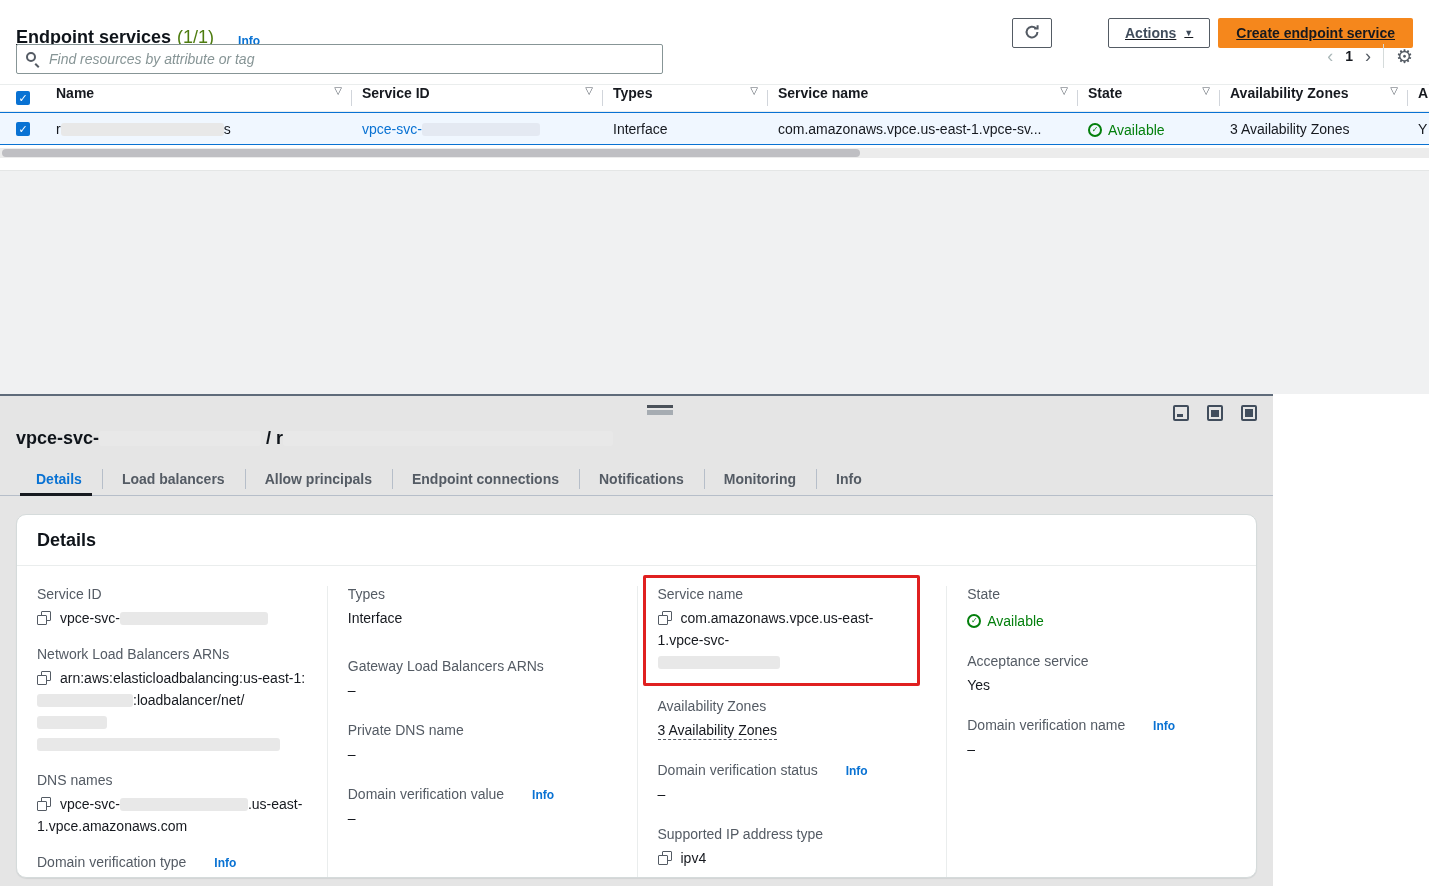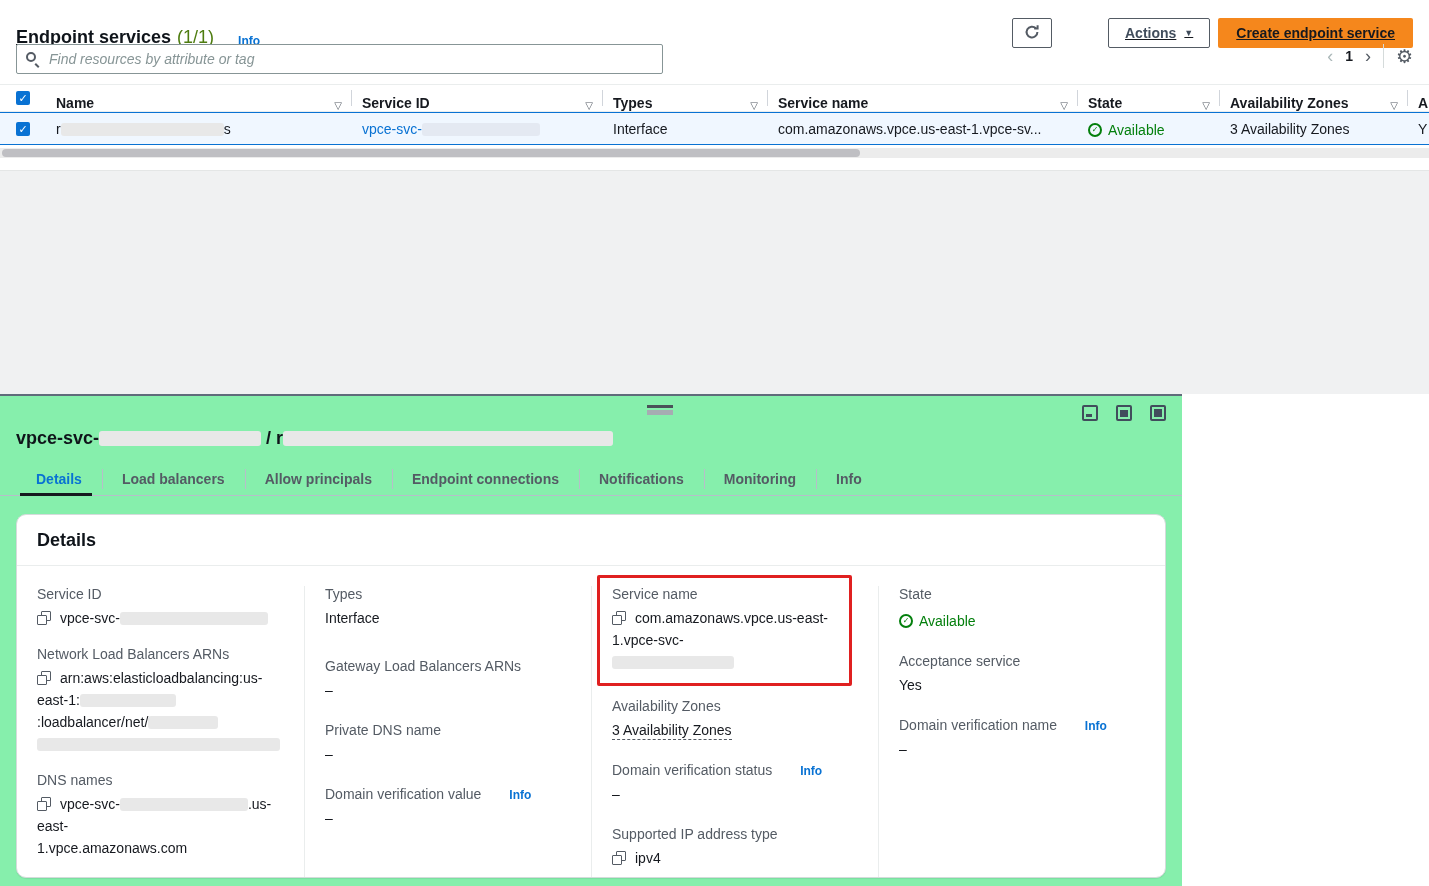--- a/index.html
+++ b/index.html
@@ -41,21 +41,21 @@
   .chev-right { color:#545b64; }
   .page-num { font-weight:700; font-size:14px; }
   .pager-divider { width:1px; height:24px; background:#d5dbdb; }
   .gear { font-family:"DejaVu Sans",sans-serif; font-size:19px; color:#545b64; cursor:pointer; line-height:1; }
 
   
   .grid-table { position:absolute; top:84px; left:0; width:1429px; }
   .trow-grid { display:grid; grid-template-columns:46px 306px 251px 165px 310px 142px 188px minmax(0,1fr); }
   .thead { height:28px; align-items:center; border-top:1px solid #eaeded; border-bottom:1px solid #eaeded;
     font-weight:700; font-size:14px; color:#16191f; background:#fff; }
-  .th { padding:0 10px; position:relative; display:flex; align-items:flex-end; justify-content:space-between; height:100%; overflow:hidden; white-space:nowrap; }
+  .th { padding:0 10px; position:relative; display:flex; align-items:flex-start; justify-content:space-between; height:100%; overflow:hidden; white-space:nowrap; }
   .th .divider { position:absolute; right:0; top:5px; bottom:5px; width:1px; background:#d1d5db; }
   .filter-icon { font-size:10px; color:#545b64; cursor:pointer; margin-left:6px; }
   .tdata { height:33px; align-items:center; background:#f0f7ff; border-top:1px solid #0972d3;
     border-bottom:1px solid #0972d3; font-size:14px; }
   .td { padding:0 10px; white-space:nowrap; overflow:hidden; text-overflow:ellipsis; }
   .cb-cell { display:flex; align-items:center; justify-content:center; }
   .checkbox { width:14px; height:14px; background:#0972d3; border-radius:2px; color:#fff;
     font-size:11px; line-height:14px; text-align:center; cursor:pointer; }
   .redact { display:inline-block; height:13px; border-radius:3px; background:#e8e8e8;
     vertical-align:baseline; transform:translateY(2px); }
@@ -66,21 +66,21 @@
     display:inline-flex; align-items:center; justify-content:center; font-size:8px; font-weight:700; color:#037f0c; }
   .dashed-u { border-bottom:1px dashed #545b64; padding-bottom:1px; cursor:pointer; }
 
   .hscroll { position:relative; margin-top:3px; height:10px; background:#ececec; }
   .hscroll-thumb { position:absolute; left:2px; top:1px; width:858px; height:8px; border-radius:4px; background:#bfbfc3; cursor:pointer; }
 
   
   .gap { position:absolute; top:170px; left:0; width:1429px; height:224px; background:#f0f1f2; border-top:1px solid #e4e6e6; }
 
   
-  .panel { position:absolute; top:394px; left:0; width:1182px; bottom:0; background:#86efac;
+  .panel { position:absolute; top:394px; left:0; width:1273px; bottom:0; background:#e5e5e5;
     border-top:2px solid #5f6b7a; }
   .drag-handle { position:absolute; top:9px; left:647px; width:26px; cursor:row-resize; }
   .drag-handle .b1 { height:3px; background:#4a5159; margin-bottom:2px; }
   .drag-handle .b2 { height:5px; background:#a6acb2; }
 
   .panel-controls { position:absolute; top:9px; right:16px; display:flex; gap:18px; }
   .pc-icon { width:16px; height:16px; border:2px solid #414d5c; border-radius:2px; position:relative; cursor:pointer; }
   .pc-icon .fill { position:absolute; background:#414d5c; }
   .pc-small .fill { left:2px; bottom:2px; width:6px; height:3px; }
   .pc-half  .fill { left:2px; bottom:2px; width:8px; height:7px; }

